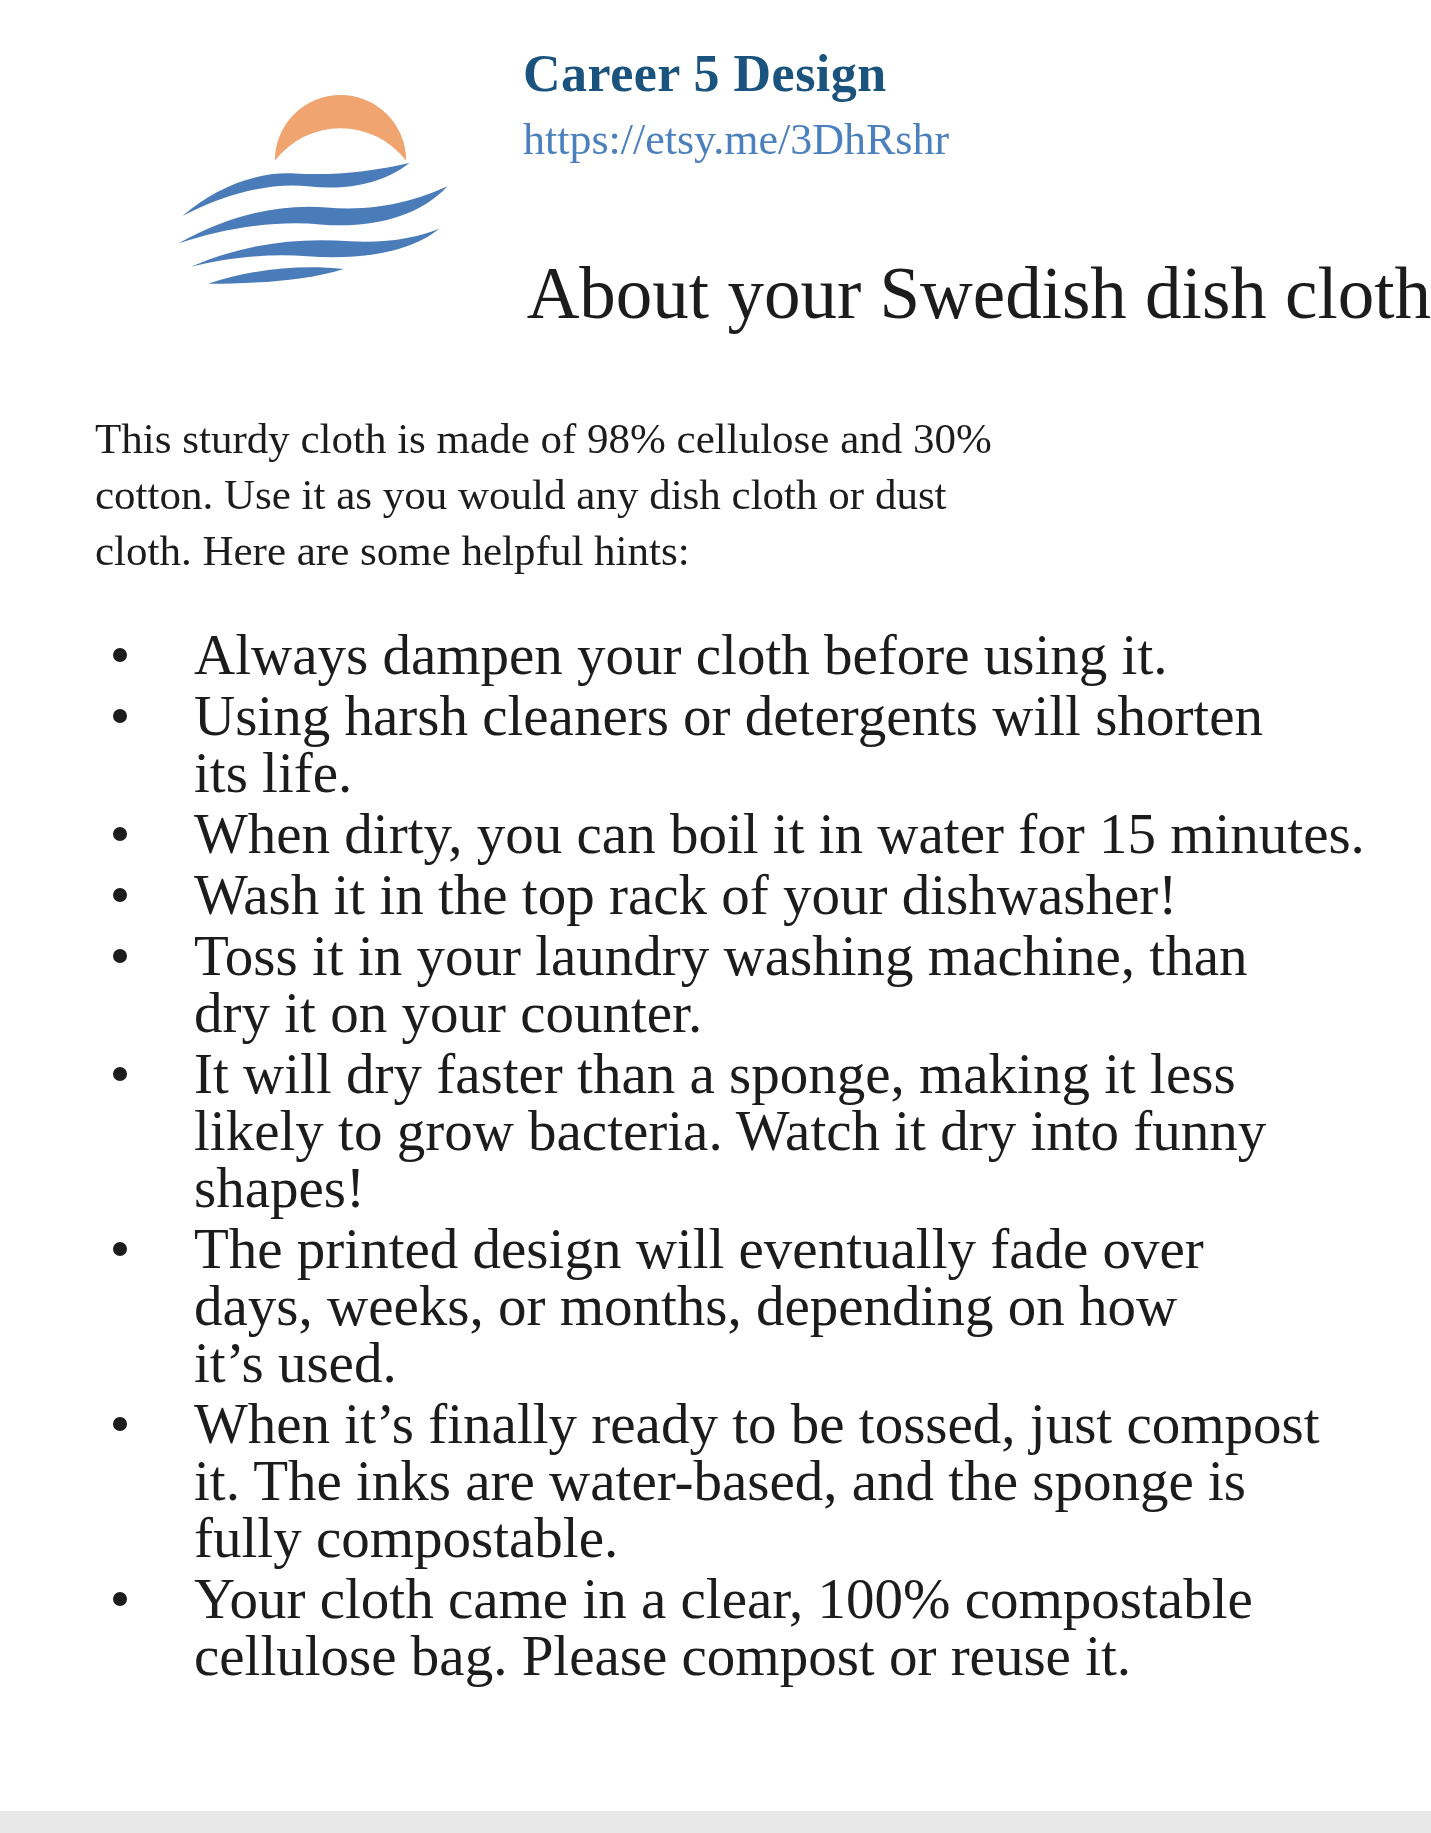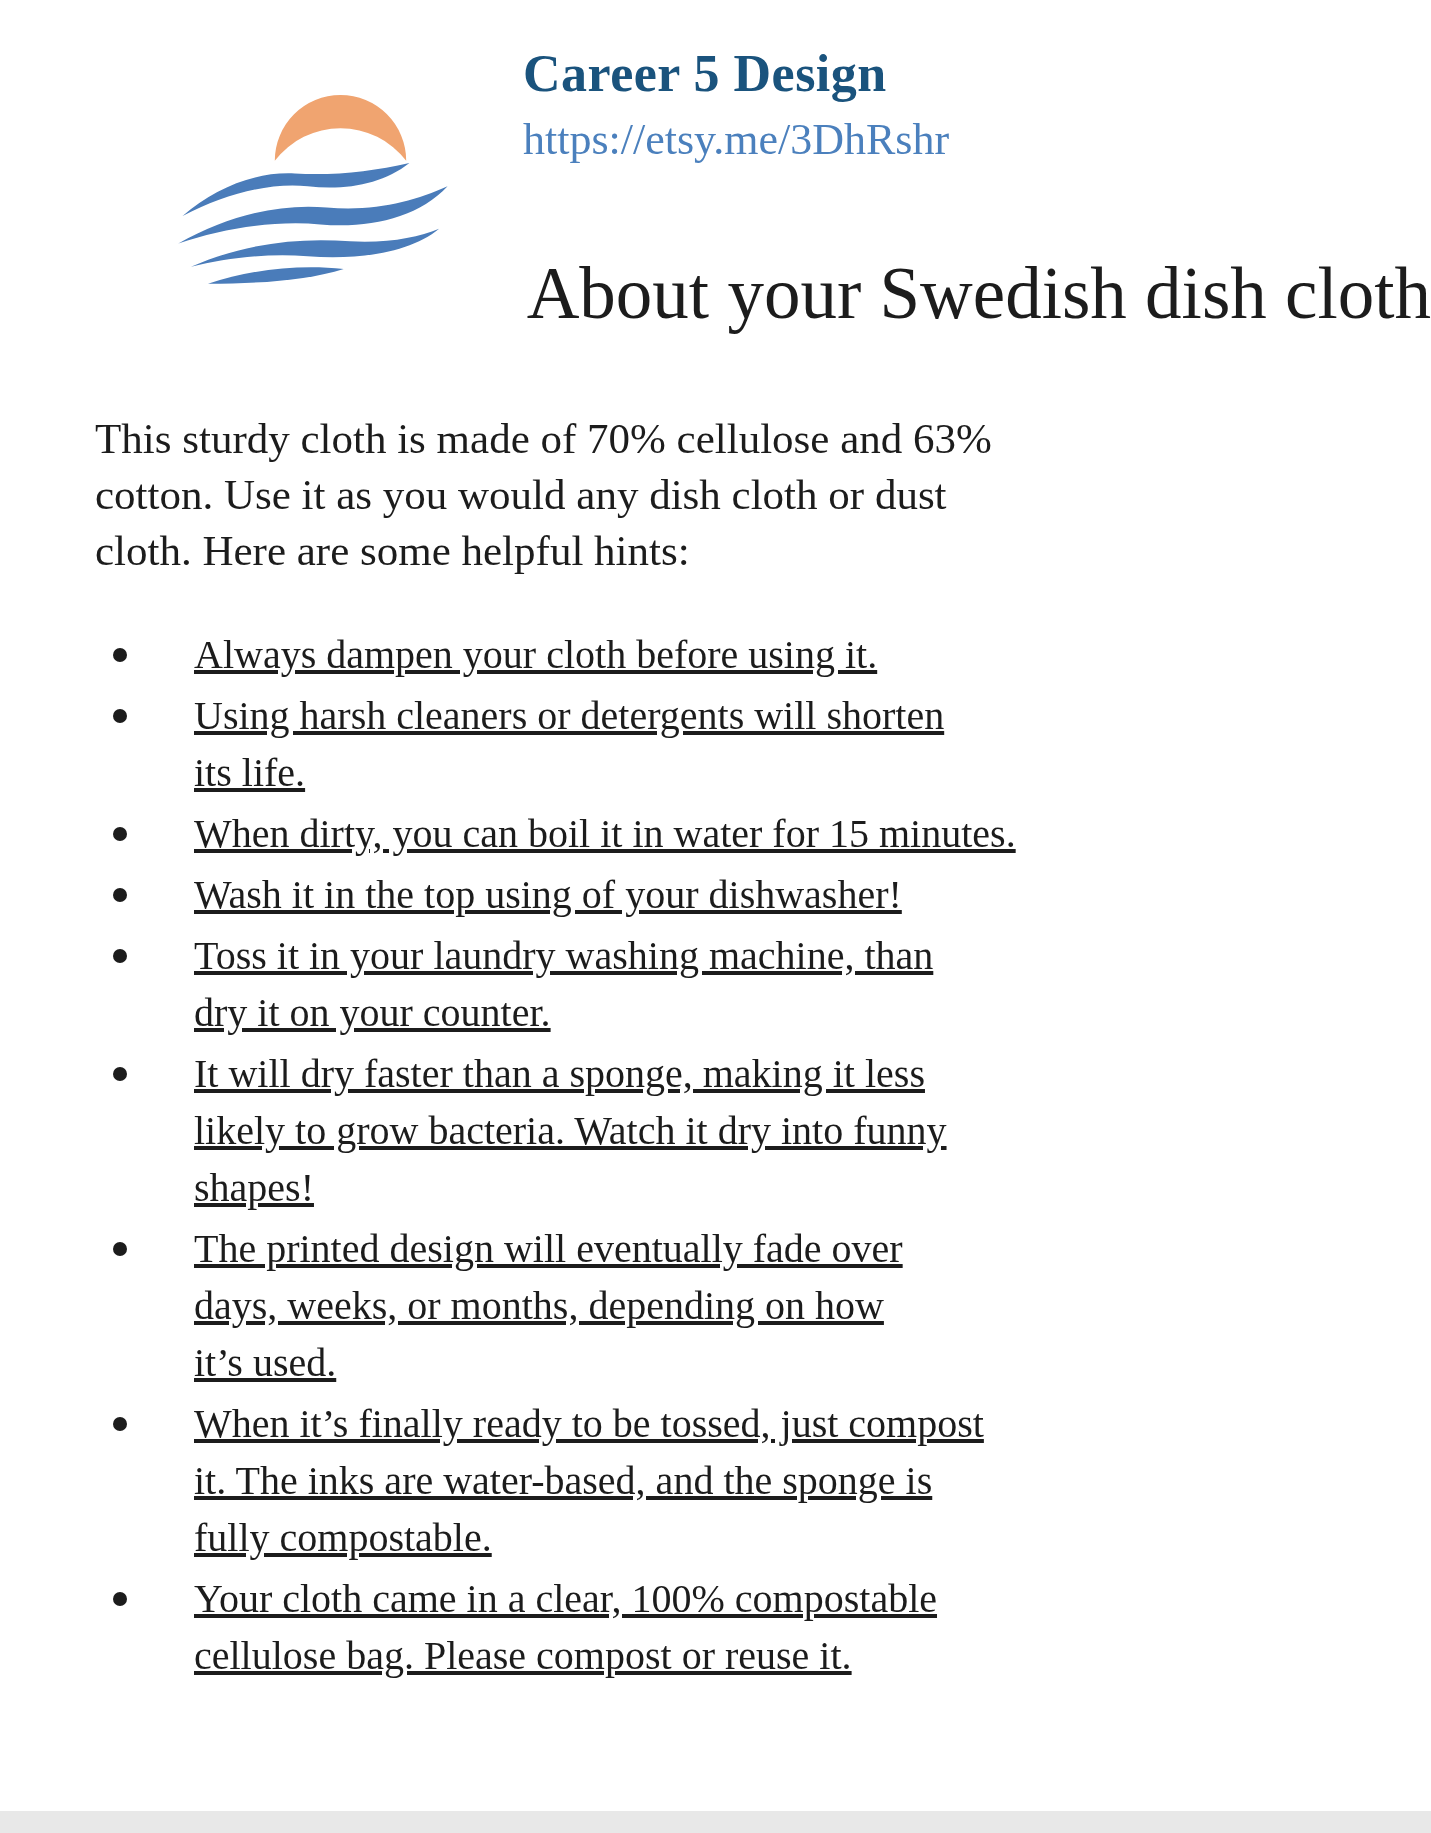--- a/index.html
+++ b/index.html
@@ -101,24 +101,23 @@
     flex:none;
     width:14px;
     height:14px;
     border-radius:50%;
     background:var(--body-text);
     margin-left:113px;
     margin-right:67px;
     margin-top:22px;
   }
   .bullet-text{
-    font-size:40px;
+    font-size:57px;
     line-height:57px;
     white-space:pre-line;
-    text-decoration:underline;
   }
 </style>
 </head>
 <body>
 
 <div class="page">
 
   <div class="logo">
     <svg viewBox="0 0 260 200" xmlns="http://www.w3.org/2000/svg">
       <path class="sun-shape" d="M93,80 A62,62 0 0 1 217,80 A78,78 0 0 0 93,80 Z"></path>
@@ -129,41 +128,41 @@
     </svg>
   </div>
 
   <div class="brand-block">
     <div class="brand">Career 5 Design</div>
     <div class="url">https://etsy.me/3DhRshr</div>
   </div>
 
   <h1 class="title">About your Swedish dish cloth</h1>
 
-  <p class="intro">This sturdy cloth is made of 70% cellulose and 63%
+  <p class="intro">This sturdy cloth is made of 98% cellulose and 30%
 cotton. Use it as you would any dish cloth or dust
 cloth. Here are some helpful hints:</p>
 
   <ul class="bullet-list">
     <li class="bullet-item">
       <span class="bullet-dot"></span>
       <span class="bullet-text">Always dampen your cloth before using it.</span>
     </li>
     <li class="bullet-item">
       <span class="bullet-dot"></span>
       <span class="bullet-text">Using harsh cleaners or detergents will shorten
 its life.</span>
     </li>
     <li class="bullet-item">
       <span class="bullet-dot"></span>
       <span class="bullet-text">When dirty, you can boil it in water for 15 minutes.</span>
     </li>
     <li class="bullet-item">
       <span class="bullet-dot"></span>
-      <span class="bullet-text">Wash it in the top using of your dishwasher!</span>
+      <span class="bullet-text">Wash it in the top rack of your dishwasher!</span>
     </li>
     <li class="bullet-item">
       <span class="bullet-dot"></span>
       <span class="bullet-text">Toss it in your laundry washing machine, than
 dry it on your counter.</span>
     </li>
     <li class="bullet-item">
       <span class="bullet-dot"></span>
       <span class="bullet-text">It will dry faster than a sponge, making it less
 likely to grow bacteria. Watch it dry into funny

